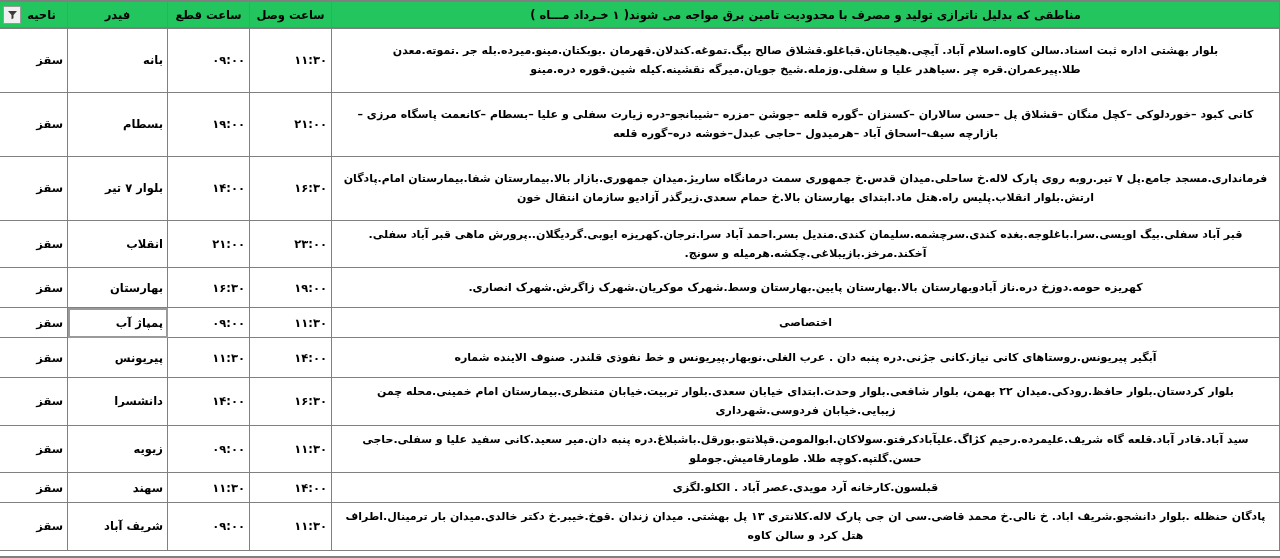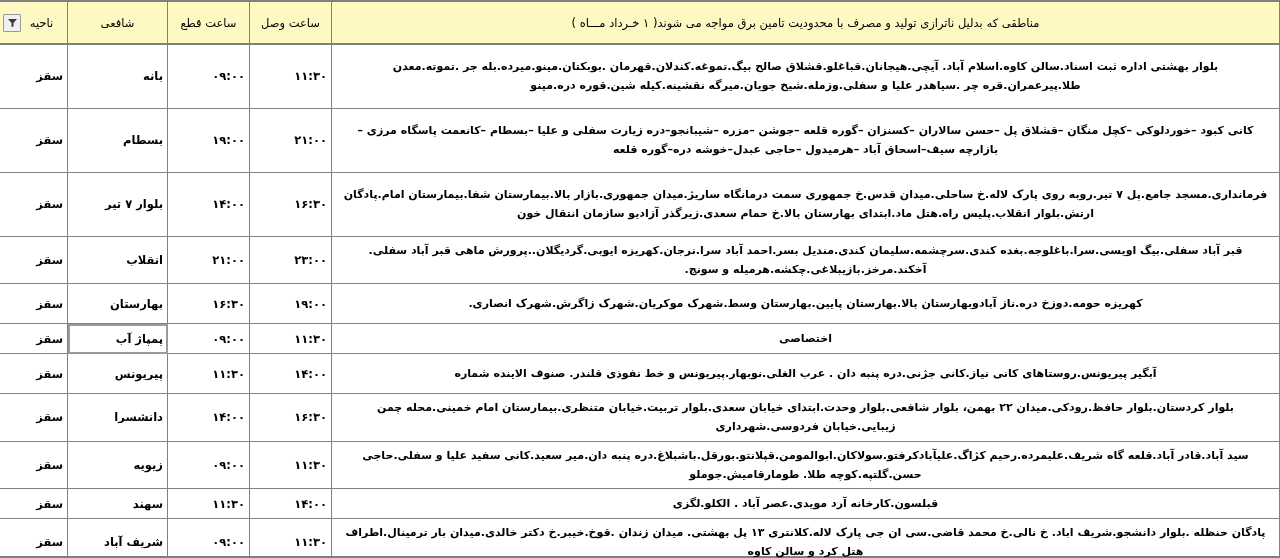--- a/index.html
+++ b/index.html
@@ -38,25 +38,25 @@
 
   table.outage th, table.outage td {
     border: 1px solid #808080;
     vertical-align: middle;
     padding: 2px 4px;
     box-sizing: border-box;
   }
 
   
   thead tr.head-row th {
-    background: #fef9c3;
+    background: #22c55e;
     color: #000000;
-    font-weight: normal;
-    font-size: 11.5px;
-    height: 42px;
+    font-weight: bold;
+    font-size: 11.5px;
+    height: 26px;
     padding: 0 6px;
     text-align: center;
     border-top: none;
     border-bottom: 2px solid #7f7f7f;
     white-space: nowrap;
     overflow: hidden;
   }
   thead tr.head-row th.title-cell {
     font-size: 11.5px;
     letter-spacing: 0.2px;
@@ -128,21 +128,21 @@
       <col class="c-on">
       <col class="c-off">
       <col class="c-feeder">
       <col class="c-area">
     </colgroup>
     <thead>
       <tr class="head-row">
         <th class="title-cell">مناطقی که بدلیل ناترازی تولید و مصرف با محدودیت تامین برق مواجه می شوند( ۱ خـرداد  مـــاه )</th>
         <th>ساعت وصل</th>
         <th>ساعت قطع</th>
-        <th>شافعی</th>
+        <th>فیدر</th>
         <th class="area-head">
           <span class="filter-btn">
             <svg width="11" height="11" viewBox="0 0 11 11" aria-hidden="true">
               <path d="M1 2h9L6.5 6v3.3L4.5 10.3V6z" fill="#3a3a3a"></path>
             </svg>
           </span>
           <span>ناحیه</span>
         </th>
       </tr>
     </thead>

